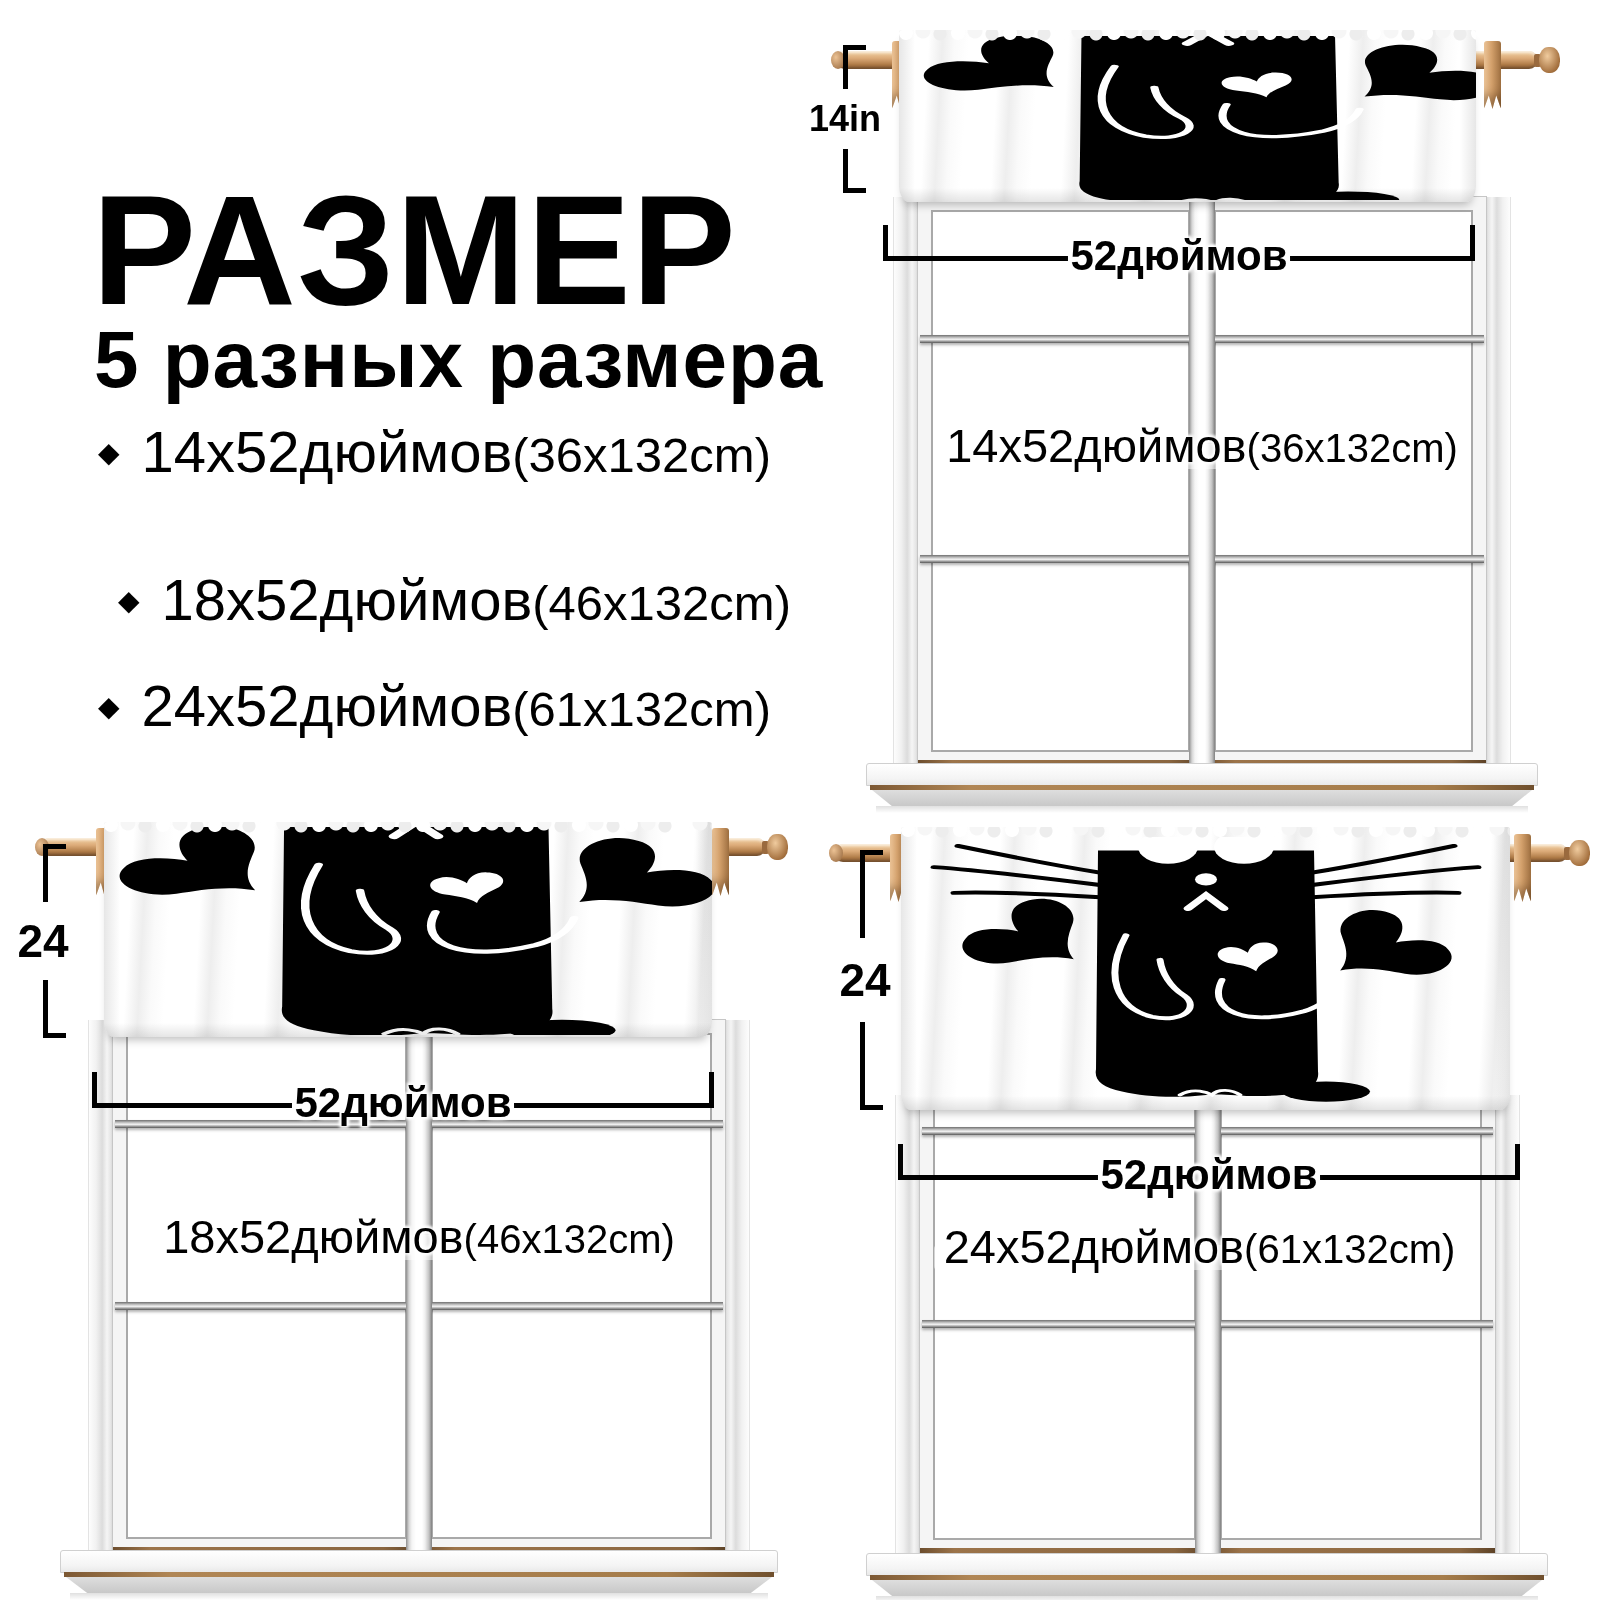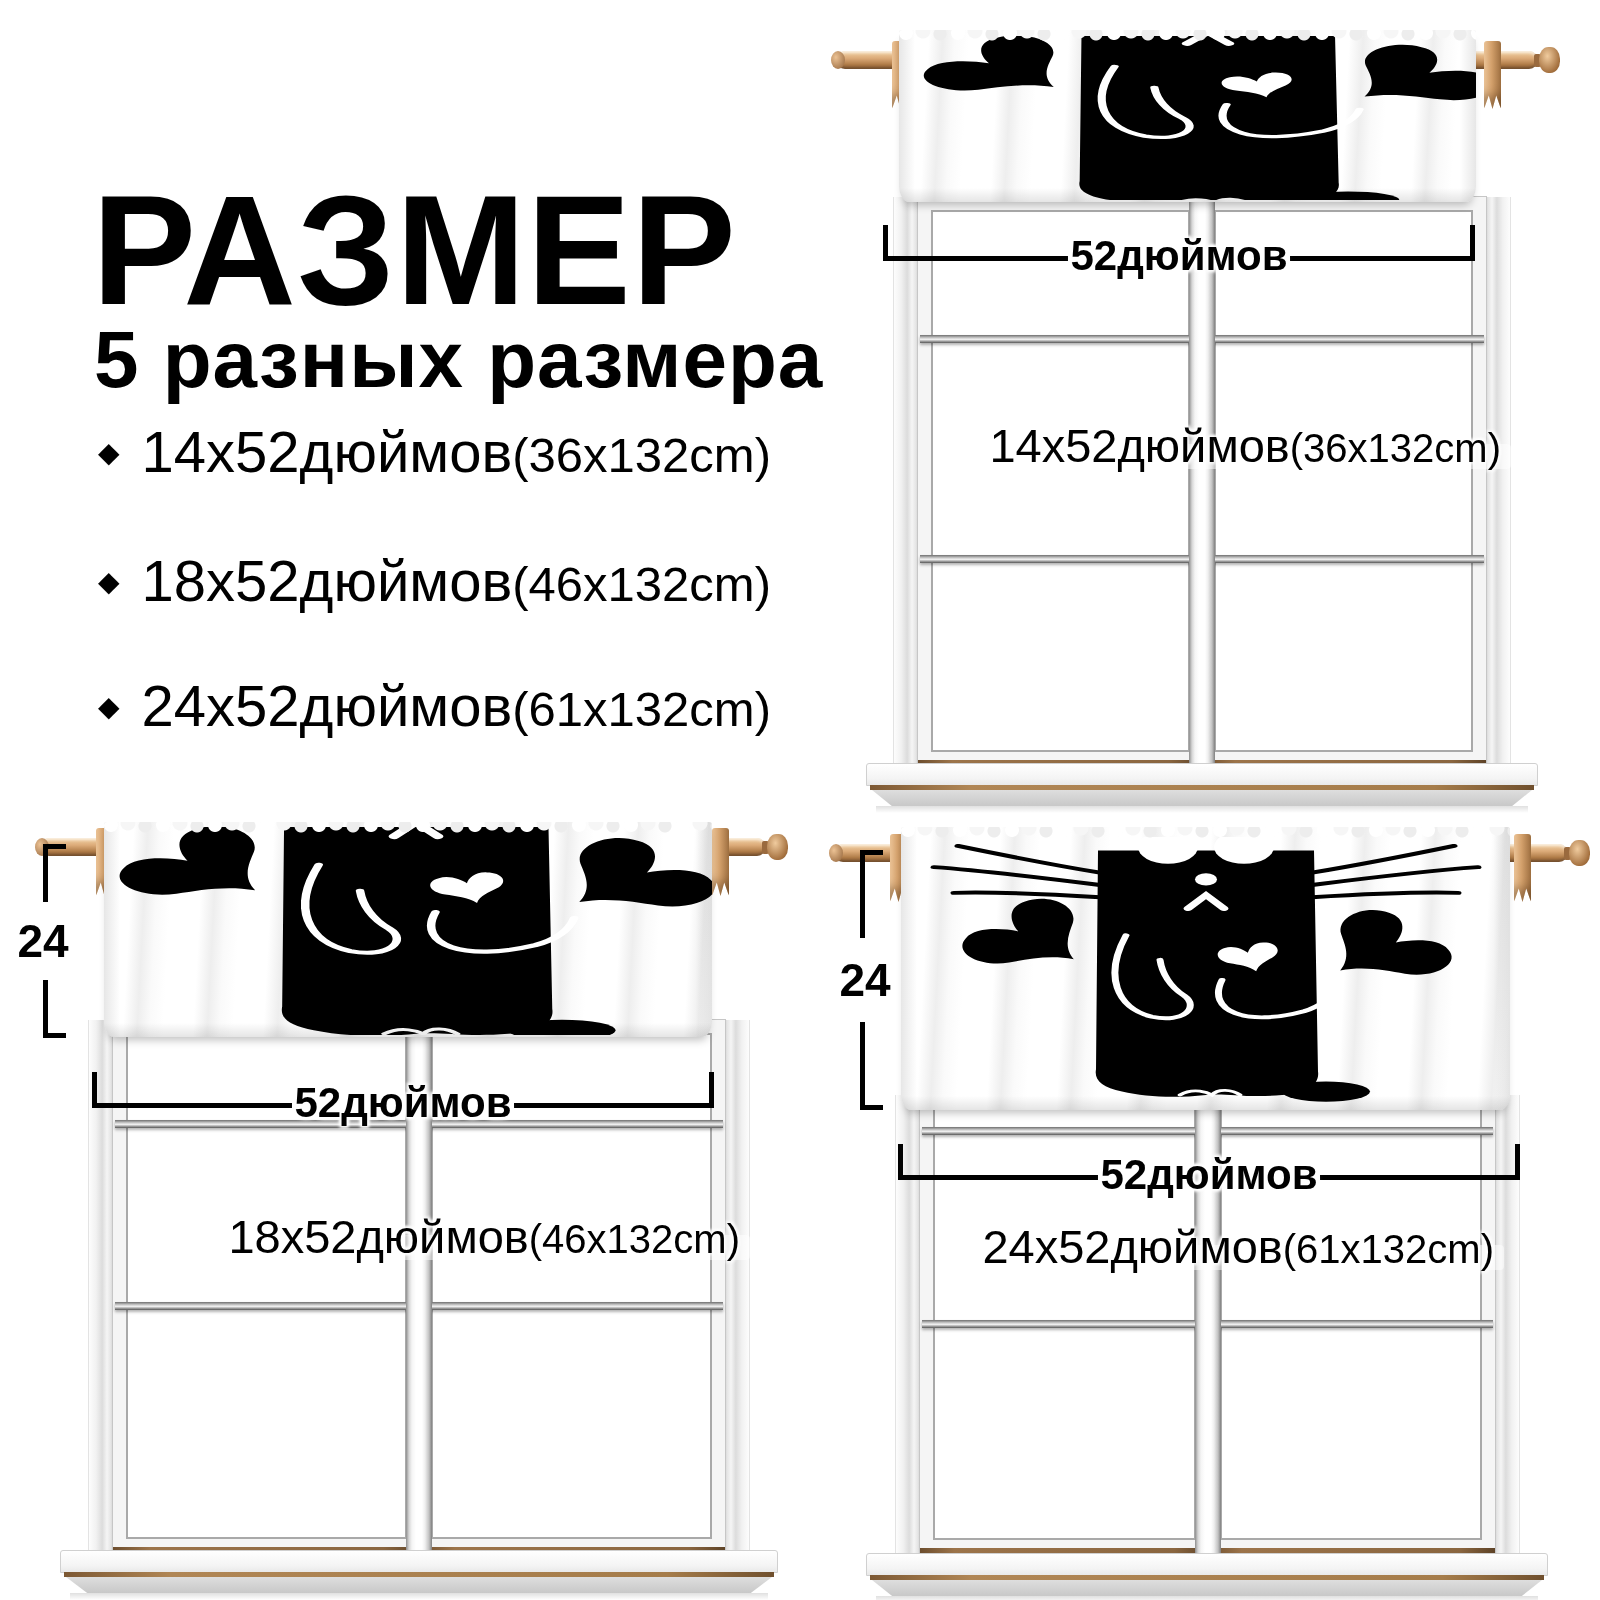--- a/index.html
+++ b/index.html
@@ -9,21 +9,21 @@
   
   .page-title{position:absolute;left:92px;top:66px;font-size:156px;font-weight:700;
               line-height:1.02;letter-spacing:1px;white-space:nowrap;}
   .page-subtitle{position:absolute;left:94px;top:248px;font-size:80px;font-weight:700;
               letter-spacing:1px;white-space:nowrap;}
   .size-list{position:absolute;left:98px;top:0;margin:0;padding:0;list-style:none;}
   .size-item{position:absolute;left:0;white-space:nowrap;}
   .size-item .bullet{font-size:28px;vertical-align:10px;margin-right:22px;}
   .size-item .main{font-size:58px;}
   .size-item .metric{font-size:49px;}
-  .si-0{top:418px;} .si-1{top:547px;} .si-2{top:672px;}
+  .si-0{top:418px;} .si-1{top:566px;margin-left:20px;} .si-2{top:672px;}
 
   
   .win{position:absolute;}
   .w1{left:820px;top:25px;width:740px;height:785px;}
   .w2{left:0px;top:808px;width:800px;height:792px;}
   .w3{left:808px;top:808px;width:792px;height:792px;}
 
   .window{position:absolute;z-index:1;background:#fff;}
   .w1 .window{left:73px;top:172px;width:618px;height:568px;}
   .w2 .window{left:88px;top:212px;width:662px;height:532px;}
@@ -130,21 +130,21 @@
   .wdim{position:absolute;display:flex;align-items:flex-end;height:36px;z-index:6;}
   .w1 .wdim{left:63px;top:200px;width:592px;}
   .w2 .wdim{left:92px;top:264px;width:622px;}
   .w3 .wdim{left:90px;top:336px;width:622px;}
   .wdim .tick{width:5px;height:36px;background:#000;}
   .wdim .wline{flex:1;height:5px;background:#000;}
   .wlabel{transform:translateY(38%);line-height:1;margin:0 2px;white-space:nowrap;
         font-weight:700;font-size:42px;
         text-shadow:-2px -2px 3px #fff,2px -2px 3px #fff,-2px 2px 3px #fff,2px 2px 3px #fff,0 0 6px #fff;}
 
-  .size-label{position:absolute;z-index:5;text-align:right;white-space:nowrap;line-height:1.15;
+  .size-label{position:absolute;z-index:5;text-align:center;white-space:nowrap;line-height:1.15;
         text-shadow:-2px -2px 3px rgba(255,255,255,.9),2px -2px 3px rgba(255,255,255,.9),
                     -2px 2px 3px rgba(255,255,255,.9),2px 2px 3px rgba(255,255,255,.9);}
   .size-label .bg{background:rgba(255,255,255,.5);padding:4px 10px;border-radius:4px;}
   .size-label .main{font-size:47px;}
   .size-label .metric{font-size:40px;}
   .w1 .size-label{left:73px;width:618px;top:394px;}
   .w2 .size-label{left:88px;width:662px;top:402px;}
   .w3 .size-label{left:87px;width:609px;top:412px;}
 </style>
 </head>
@@ -219,20 +219,27 @@
       <div class="pole"></div>
         <div class="neck"></div>
         <div class="knob"></div>
         <div class="bracket"></div>
     </div>
     <div class="valance">
       <svg class="cat" viewBox="0 56 300 172" preserveAspectRatio="none">
           <use href="#catart"></use>
         </svg>
     </div>
+    <div class="hdim">
+      <i class="cap t"></i>
+        <i class="seg t"></i>
+      <span class="hlabel">14in</span>
+      <i class="seg b"></i>
+        <i class="cap b"></i>
+    </div>
     <div class="wdim">
       <i class="tick"></i>
         <i class="wline"></i>
       <span class="wlabel">52дюймов</span>
       <i class="wline"></i>
         <i class="tick"></i>
     </div>
     <div class="size-label">
       <span class="bg"><span class="main">14х52дюймов</span><span class="metric">(36x132cm)</span></span>
     </div>

